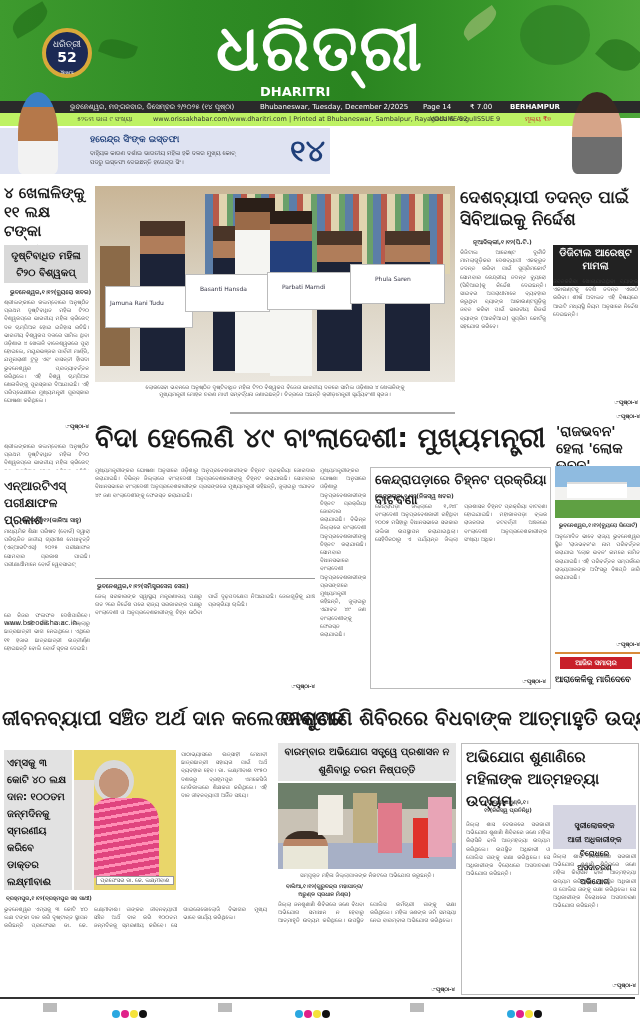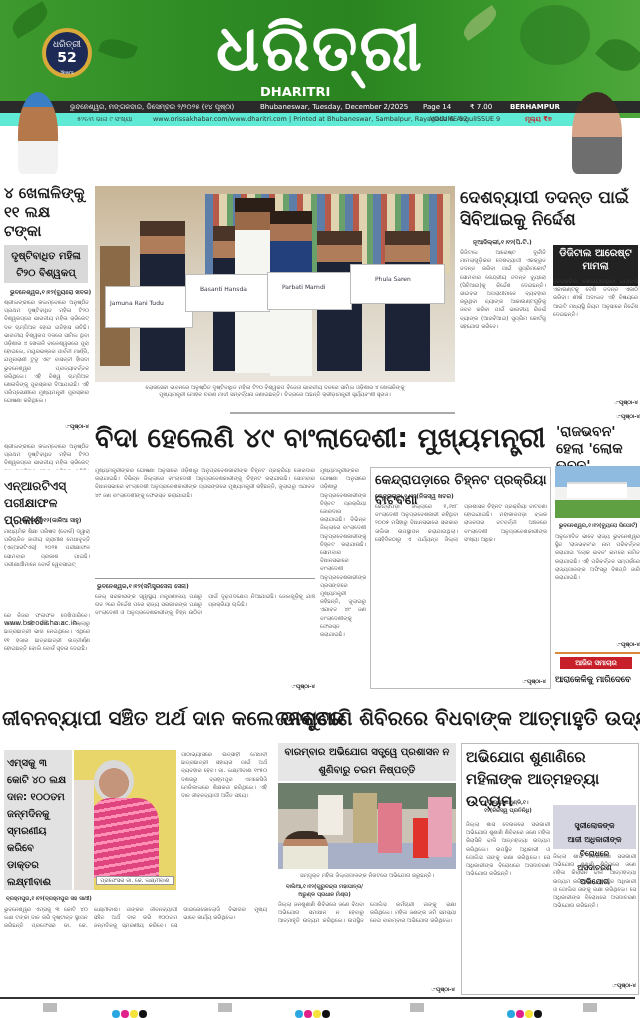--- a/index.html
+++ b/index.html
@@ -5,21 +5,21 @@
 *{box-sizing:border-box;margin:0;padding:0}
 body{width:640px;height:1018px;background:#fff;font-family:"DejaVu Sans",sans-serif;color:#222;overflow:hidden;position:relative}
 .masthead{position:absolute;left:0;top:0;width:640px;height:118px;background:linear-gradient(90deg,#3e9a2e 0%,#2f8c25 30%,#2a8420 55%,#3a9a2c 80%,#4ea73a 100%);overflow:hidden}
 .leaf{position:absolute;border-radius:60% 0 60% 0;background:#1f6b17;opacity:.6}
 .badge{position:absolute;left:42px;top:28px;width:50px;height:50px;border-radius:50%;background:#1c2a55;border:4px solid #d9a93a;color:#fff;text-align:center;font-size:9px;line-height:12px;padding-top:6px}
 .badge b{display:block;font-size:14px;line-height:15px}
 .logo{position:absolute;left:200px;top:8px;width:240px;height:80px;color:#fff;font-size:64px;font-weight:bold;font-family:"DejaVu Serif",serif;text-align:center;line-height:80px;letter-spacing:2px}
 .logo-sub{position:absolute;left:260px;top:84px;color:#fff;font-weight:bold;font-size:13px}
 .infobar{position:absolute;left:0;top:101px;width:640px;height:12px;background:#2a2a2a;color:#fff;font-size:7px;line-height:12px}
 .infobar span{position:absolute;top:0}
-.subbar{position:absolute;left:0;top:113px;width:580px;height:13px;background:#5eead4;font-size:6.5px;line-height:13px;color:#333}
+.subbar{position:absolute;left:0;top:113px;width:580px;height:13px;background:#bef264;font-size:6.5px;line-height:13px;color:#333}
 .subbar span{position:absolute;top:0}
 .face{position:absolute;border-radius:50% 50% 10% 10%;background:#c88b5a}
 .promo{position:absolute;left:0;top:128px;width:640px;height:46px}
 .promo-left{position:absolute;left:0;top:0;width:330px;height:46px;background:#dfe3f2}
 .promo-right{position:absolute;left:330px;top:0;width:310px;height:46px;background:#1f4f8a}
 .promo .ttl{position:absolute;font-weight:bold;font-size:9px}
 .promo .desc{position:absolute;font-size:6px;line-height:9px}
 .bignum{position:absolute;font-size:30px;font-weight:bold;line-height:40px}
 .img{position:absolute;overflow:hidden}
 .headline{position:absolute;font-weight:bold;color:#1a1a1a}
@@ -56,24 +56,29 @@
   <span style="left:260px">Bhubaneswar, Tuesday, December 2/2025</span>
   <span style="left:423px">Page 14</span>
   <span style="left:470px">₹ 7.00</span>
   <span style="left:510px;font-weight:bold">BERHAMPUR</span>
 </div>
 <div class="subbar">
   <span style="left:77px">୫୨ତମ ଭାଗ ୯ ସଂଖ୍ୟା</span>
   <span style="left:153px">www.orissakhabar.com/www.dharitri.com | Printed at Bhubaneswar, Sambalpur, Rayagada &amp; Angul</span>
   <span style="left:430px">VOLUME 52</span>
   <span style="left:475px">ISSUE 9</span>
-  <span style="left:525px;color:#c8202a;font-weight:bold">ମୂଲ୍ୟ ₹୭</span>
+  <span style="left:525px;color:#c8202a;font-weight:normal">ମୂଲ୍ୟ ₹୭</span>
 </div>
 
 <div class="promo">
+  <div class="promo-left">
+    <div class="ttl" style="left:90px;top:6px;color:#1f3f7a">ହରେନ୍ଦ୍ର ସିଂଙ୍କ ଇସ୍ତଫା</div>
+    <div class="desc" style="left:90px;top:20px;width:220px;color:#333"><span>ବାହ୍ୟିକ କାରଣ ଦର୍ଶାଇ ଭାରତୀୟ ମହିଳା ହକି ଦଳର ମୁଖ୍ୟ କୋଚ୍</span><br><span>ପଦରୁ ଇସ୍ତଫା ଦେଇଛନ୍ତି ହରେନ୍ଦ୍ର ସିଂ।</span></div>
+    <div class="bignum" style="left:290px;top:3px;color:#1f3f7a">୧୪</div>
+  </div>
 </div>
 <div class="face" style="left:18px;top:92px;width:40px;height:82px;background:linear-gradient(#3a7fc6 0 18%,#b5784a 18% 60%,#f2f2f2 60%)"></div>
 <div class="face" style="left:572px;top:92px;width:50px;height:82px;background:linear-gradient(#3b2a22 0 25%,#d6a488 25% 55%,#6e6e6e 55%)"></div>
 
 <div class="headline" style="left:4px;top:184px;width:85px;font-size:15px;line-height:19px">୪ ଖେଳାଳିଙ୍କୁ ୧୧ ଲକ୍ଷ ଟଙ୍କା ଲେଖାଏ ପୁରସ୍କାର</div>
 <div class="boxed" style="left:4px;top:245px;width:84px;height:38px;font-size:10px;line-height:17px;padding-top:2px">ଦୃଷ୍ଟିବାଧିତ ମହିଳା ଟି୨୦ ବିଶ୍ୱକପ୍</div>
 <div class="dateline" style="left:10px;top:288px">ଭୁବନେଶ୍ୱର,୧।୧୨(ବ୍ୟୁରୋ ଖବର)</div>
 <div class="body-text" style="left:4px;top:298px;width:85px;height:124px">ଶ୍ରୀଲଙ୍କାରେ କଲମ୍ବୋରେ ଅନୁଷ୍ଠିତ ପ୍ରଥମ ଦୃଷ୍ଟିବାଧିତ ମହିଳା ଟି୨୦ ବିଶ୍ୱକପ୍‌ରେ ଭାରତୀୟ ମହିଳା କ୍ରିକେଟ୍ ଦଳ ଚାମ୍ପିଅନ ହୋଇ ଇତିହାସ ରଚିଛି। ଭାରତୀୟ ବିଶ୍ୱକପ ଦଳରେ ସାମିଲ ଥିବା ଓଡ଼ିଶାର ୪ ଖେଳାଳି ବାଳେଶ୍ୱରରେ ପୁରା ହୋଇଲେ, ମୟୂରଭଞ୍ଜର ପାର୍ବତୀ ମାର୍ଣ୍ଡି, ଯମୁନାରାଣୀ ଟୁଡୁ ଏବଂ ବାସନ୍ତୀ ହାଁସଦା ଭୁବନେଶ୍ୱର ପ୍ରତ୍ୟାବର୍ତ୍ତନ କରିଥିଲେ। ଏହି ବିଶ୍ୱ ଚାମ୍ପିଅନ ଖେଳାଳିଙ୍କୁ ପୁରସ୍କାର ଦିଆଯାଇଛି। ଏହି ପରିପ୍ରେକ୍ଷୀରେ ମୁଖ୍ୟମନ୍ତ୍ରୀ ପୁରସ୍କାର ଘୋଷଣା କରିଥିଲେ।</div>
 <div class="body-text" style="left:4px;top:422px;width:85px;height:18px;text-align:right"><span class="page-ref">☞ପୃଷ୍ଠା-୪</span></div>
 

